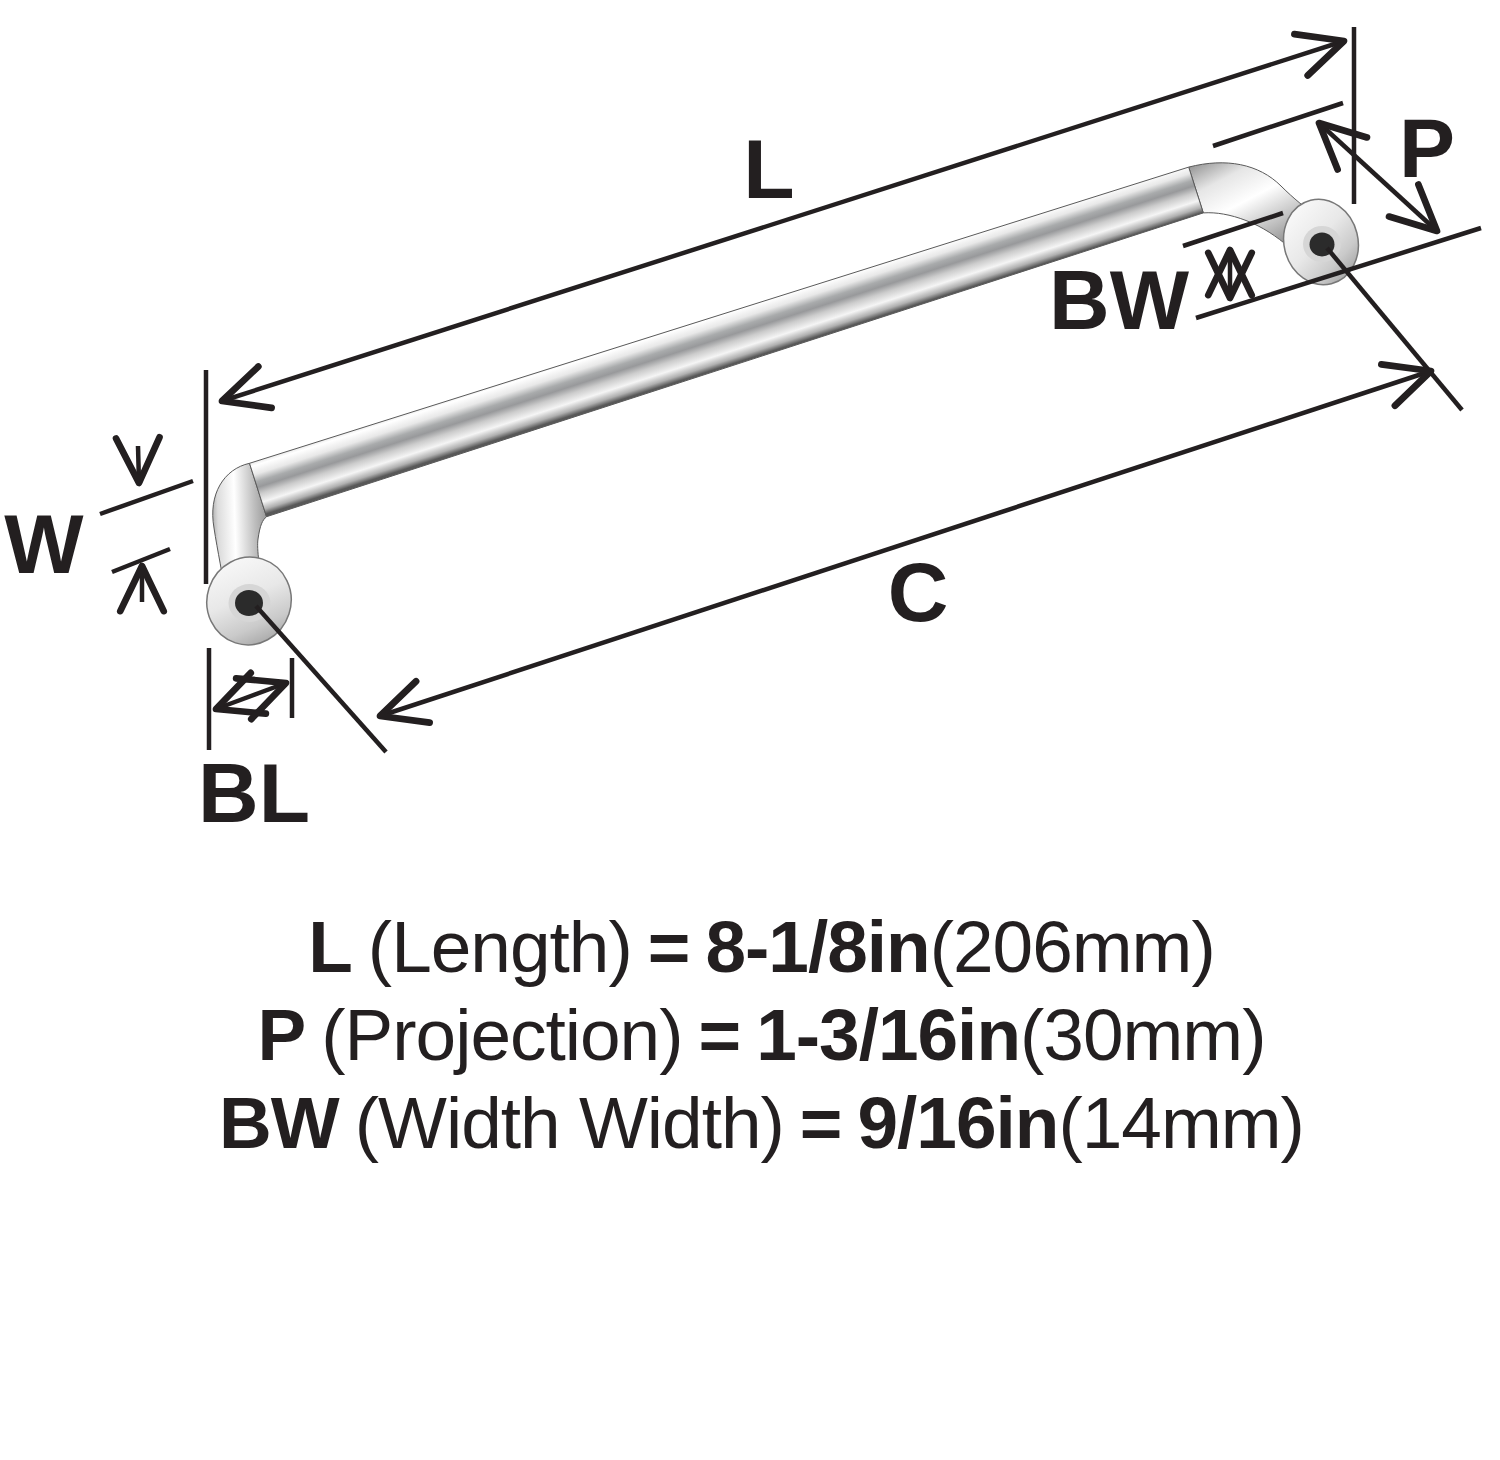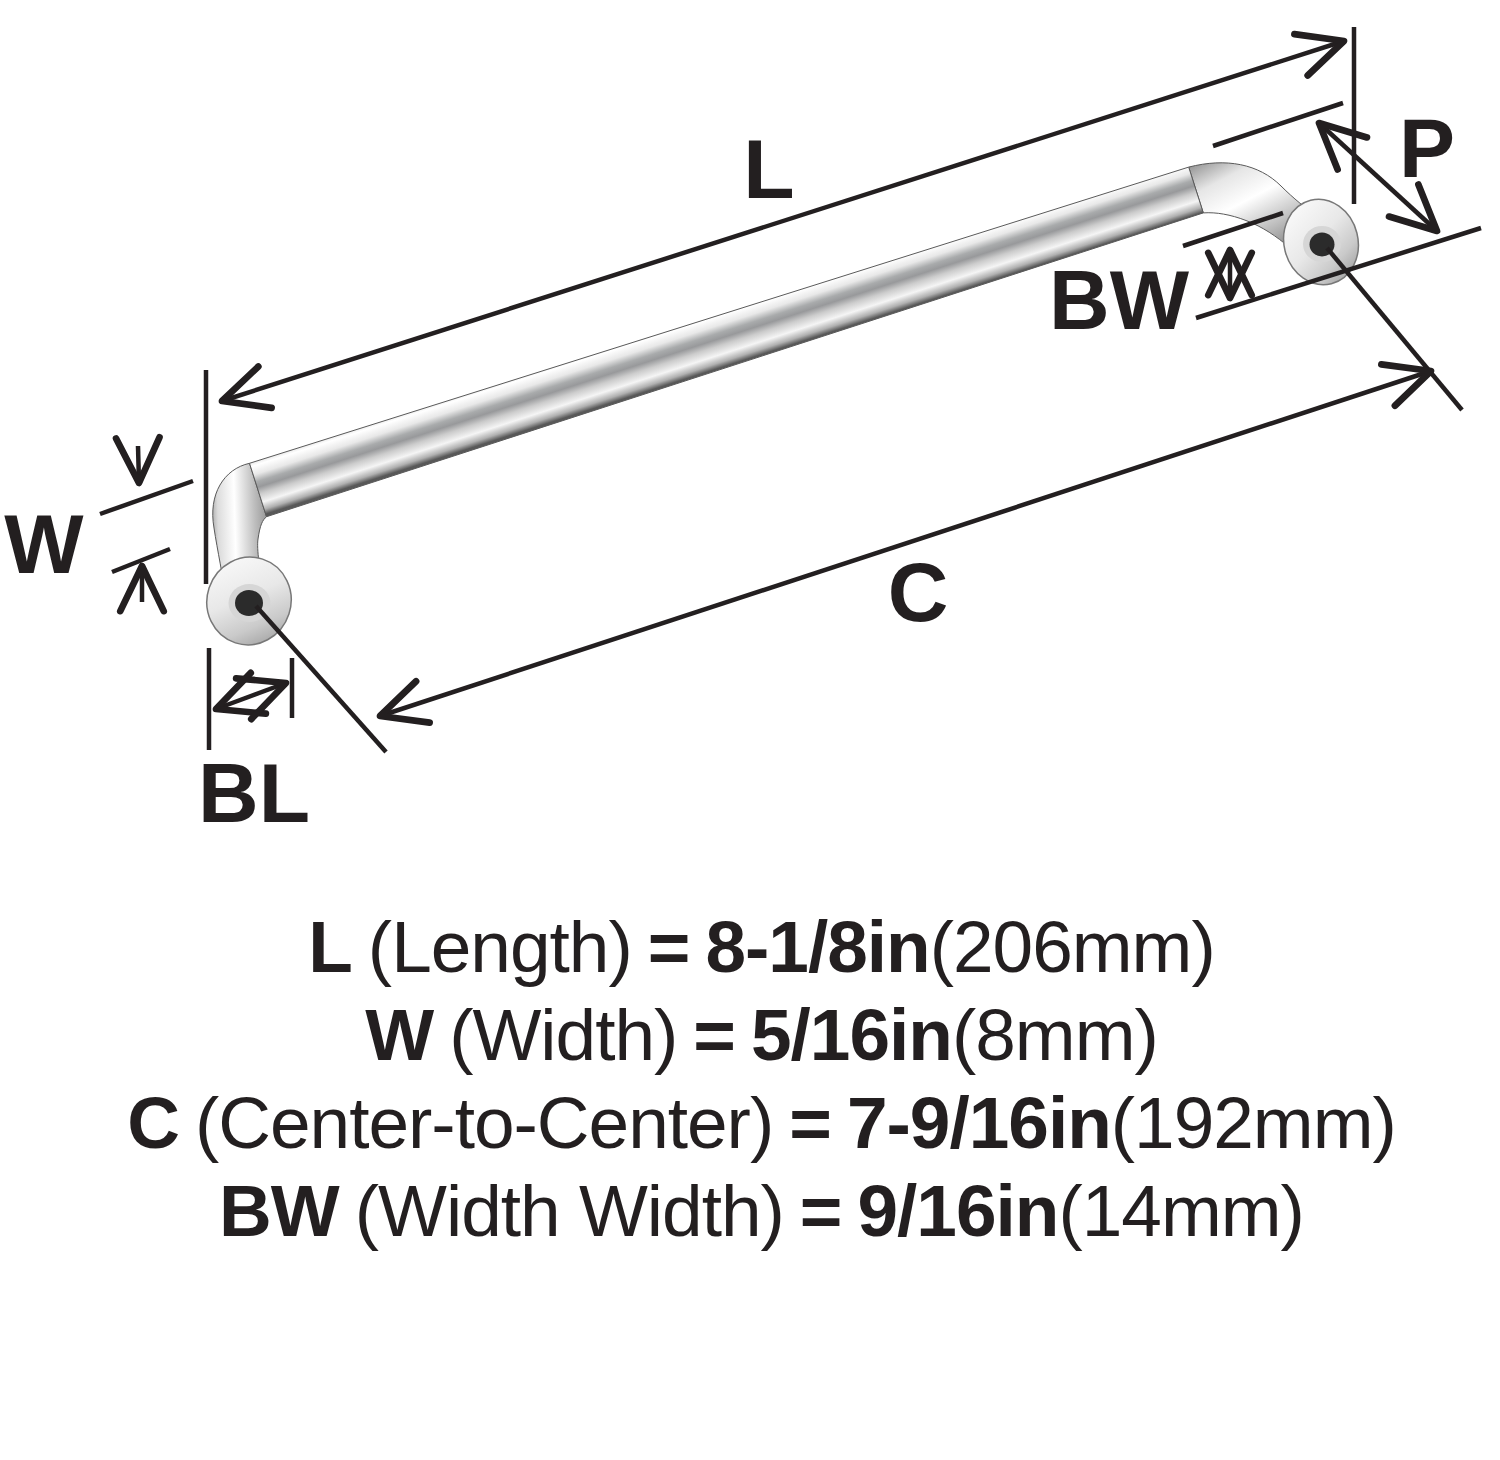--- a/index.html
+++ b/index.html
@@ -148,23 +148,20 @@
         <text x="254" y="822">BL</text>
       </g>
     </svg>
   </div>
 
   <div class="specs">
     <div class="spec-row">
       <span class="sym">L</span><span class="nm">(Length)</span><span class="eq">=</span><span class="val">8-1/8in</span><span class="met">(206mm)</span>
     </div>
     <div class="spec-row">
-      <span class="sym">W</span><span class="nm">(Width)</span><span class="eq">=</span><span class="val">5/16in</span><span class="met">(8mm)</span>
-    </div>
-    <div class="spec-row">
-      <span class="sym">C</span><span class="nm">(Center-to-Center)</span><span class="eq">=</span><span class="val">7-9/16in</span><span class="met">(192mm)</span>
+      <span class="sym">P</span><span class="nm">(Projection)</span><span class="eq">=</span><span class="val">1-3/16in</span><span class="met">(30mm)</span>
     </div>
     <div class="spec-row">
       <span class="sym">BW</span><span class="nm">(Width Width)</span><span class="eq">=</span><span class="val">9/16in</span><span class="met">(14mm)</span>
     </div>
   </div>
 
 </div>
 
 </body></html>

